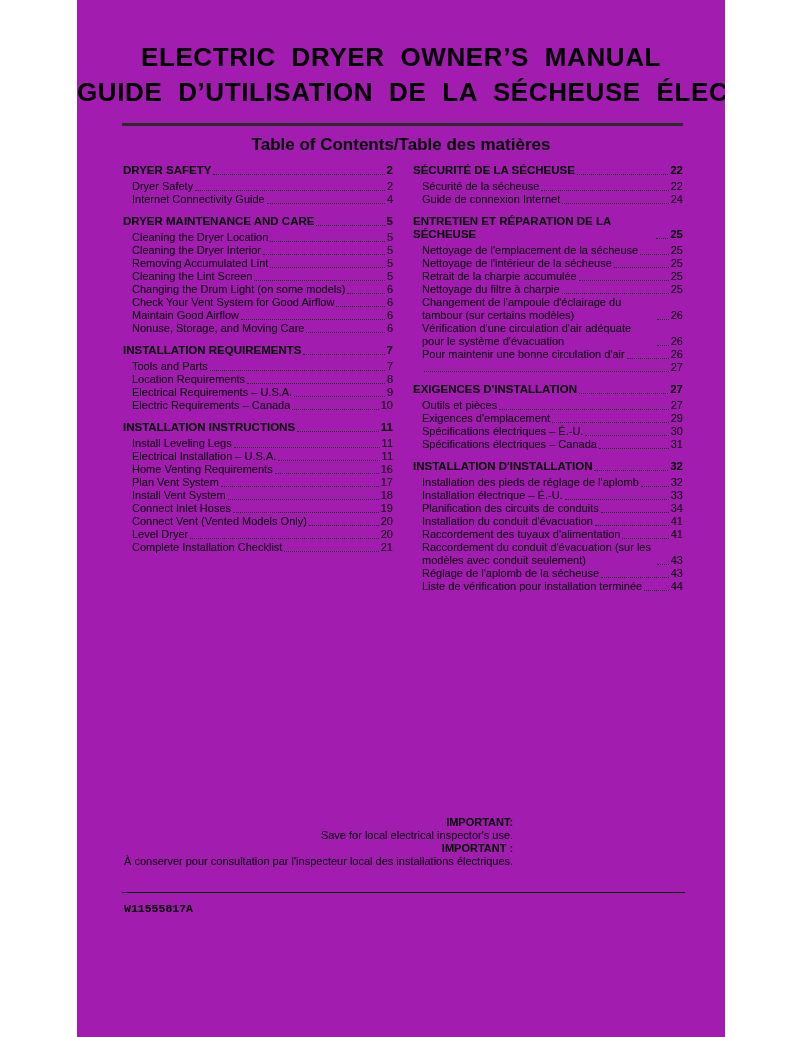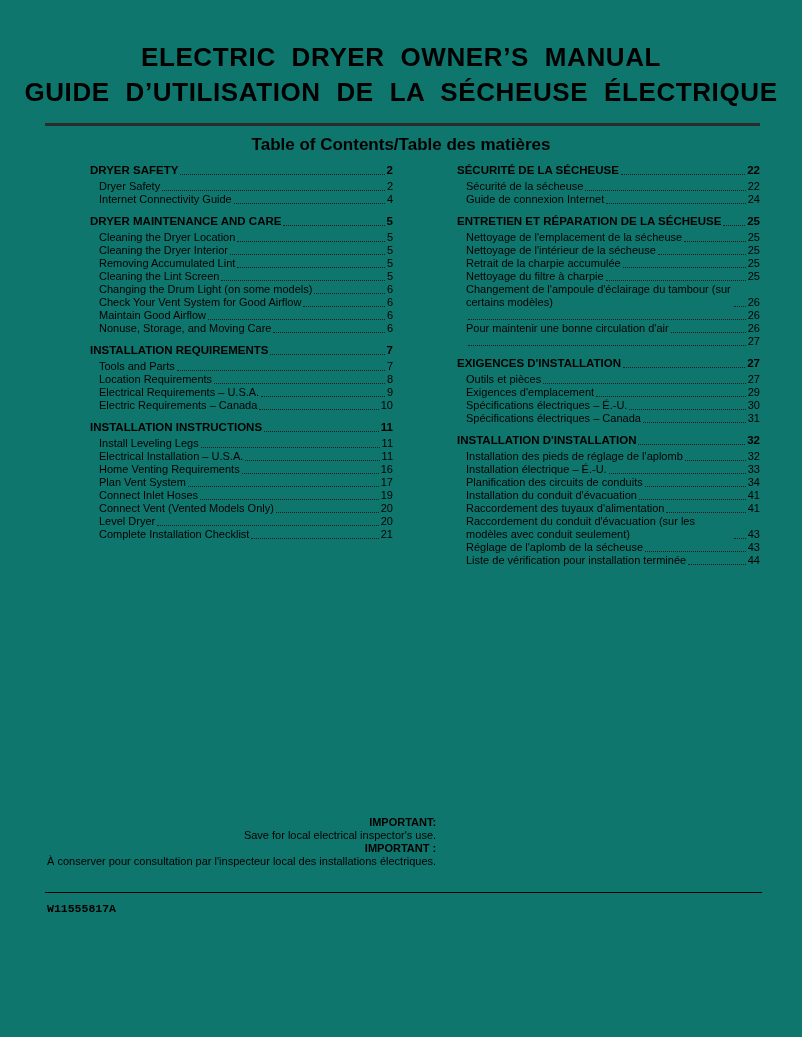--- a/index.html
+++ b/index.html
@@ -1,23 +1,23 @@
 <!DOCTYPE html>
 <html><head>
 <meta charset="utf-8">
 <style>
   * { margin: 0; padding: 0; box-sizing: border-box; }
   html, body { background: #ffffff; }
   body { font-family: "Liberation Sans", sans-serif; color: #000; }
 
   .page {
     position: relative;
-    width: 802px;
+    width: 648px;
     height: 1037px;
-    background: #0f766e;
+    background: #a21caf;
     margin: 0 auto;
     overflow: hidden;
   }
 
   .titles {
     padding-top: 40px;
     text-align: center;
   }
   .title-line {
     font-size: 26px;
@@ -41,21 +41,21 @@
     margin-bottom: 9px;
   }
 
   .toc-columns {
     display: flex;
     gap: 20px;
     padding: 0 42px 0 46px;
   }
   .toc-col { flex: 1 1 0; min-width: 0; }
 
-  .toc-section { margin-bottom: 9px; margin-left: 44px; }
+  .toc-section { margin-bottom: 9px; }
 
   .toc-entry {
     display: flex;
     align-items: flex-end;
     font-size: 11px;
     line-height: 13px;
   }
   .toc-header {
     font-weight: bold;
     font-size: 11.5px;
@@ -226,20 +226,25 @@
             <span class="entry-label">Home Venting Requirements</span>
             <span class="leader"></span>
             <span class="entry-page">16</span>
           </div>
           <div class="toc-entry toc-item">
             <span class="entry-label">Plan Vent System</span>
             <span class="leader"></span>
             <span class="entry-page">17</span>
           </div>
           <div class="toc-entry toc-item">
+            <span class="entry-label">Install Vent System</span>
+            <span class="leader"></span>
+            <span class="entry-page">18</span>
+          </div>
+          <div class="toc-entry toc-item">
             <span class="entry-label">Connect Inlet Hoses</span>
             <span class="leader"></span>
             <span class="entry-page">19</span>
           </div>
           <div class="toc-entry toc-item">
             <span class="entry-label">Connect Vent (Vented Models Only)</span>
             <span class="leader"></span>
             <span class="entry-page">20</span>
           </div>
           <div class="toc-entry toc-item">
@@ -297,20 +302,21 @@
             <span class="entry-label">Nettoyage du filtre à charpie</span>
             <span class="leader"></span>
             <span class="entry-page">25</span>
           </div>
           <div class="toc-entry toc-item">
             <span class="entry-label">Changement de l'ampoule d'éclairage du tambour (sur certains modèles)</span>
             <span class="leader"></span>
             <span class="entry-page">26</span>
           </div>
           <div class="toc-entry toc-item">
+            <span class="entry-label">Vérification d'une circulation d'air adéquate pour le système d'évacuation</span>
             <span class="leader"></span>
             <span class="entry-page">26</span>
           </div>
           <div class="toc-entry toc-item">
             <span class="entry-label">Pour maintenir une bonne circulation d'air</span>
             <span class="leader"></span>
             <span class="entry-page">26</span>
           </div>
           <div class="toc-entry toc-item">
             <span class="leader"></span>

